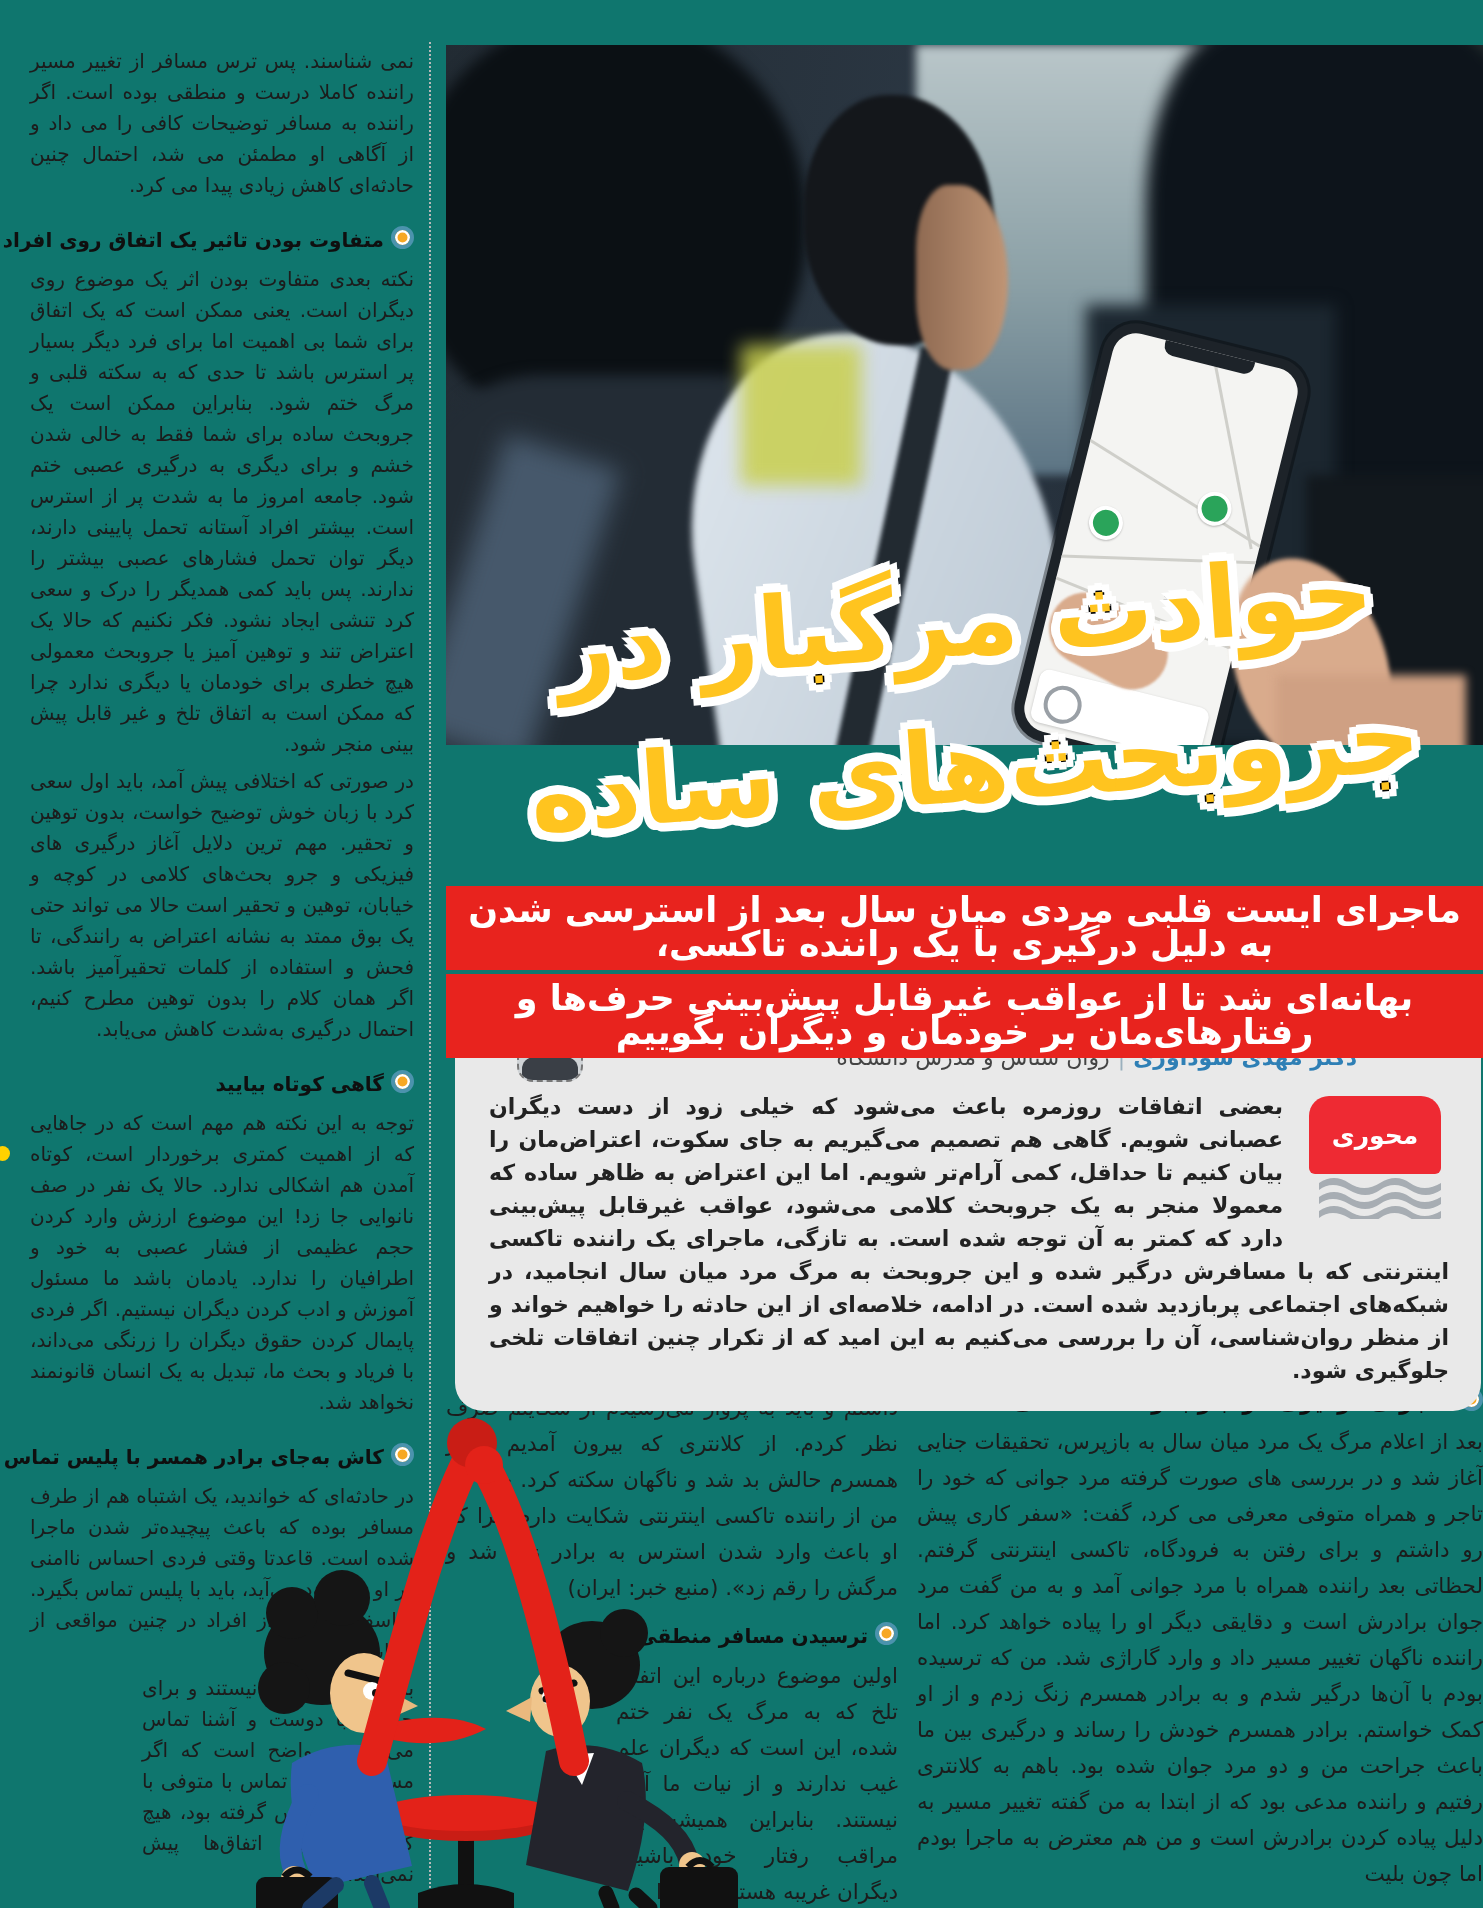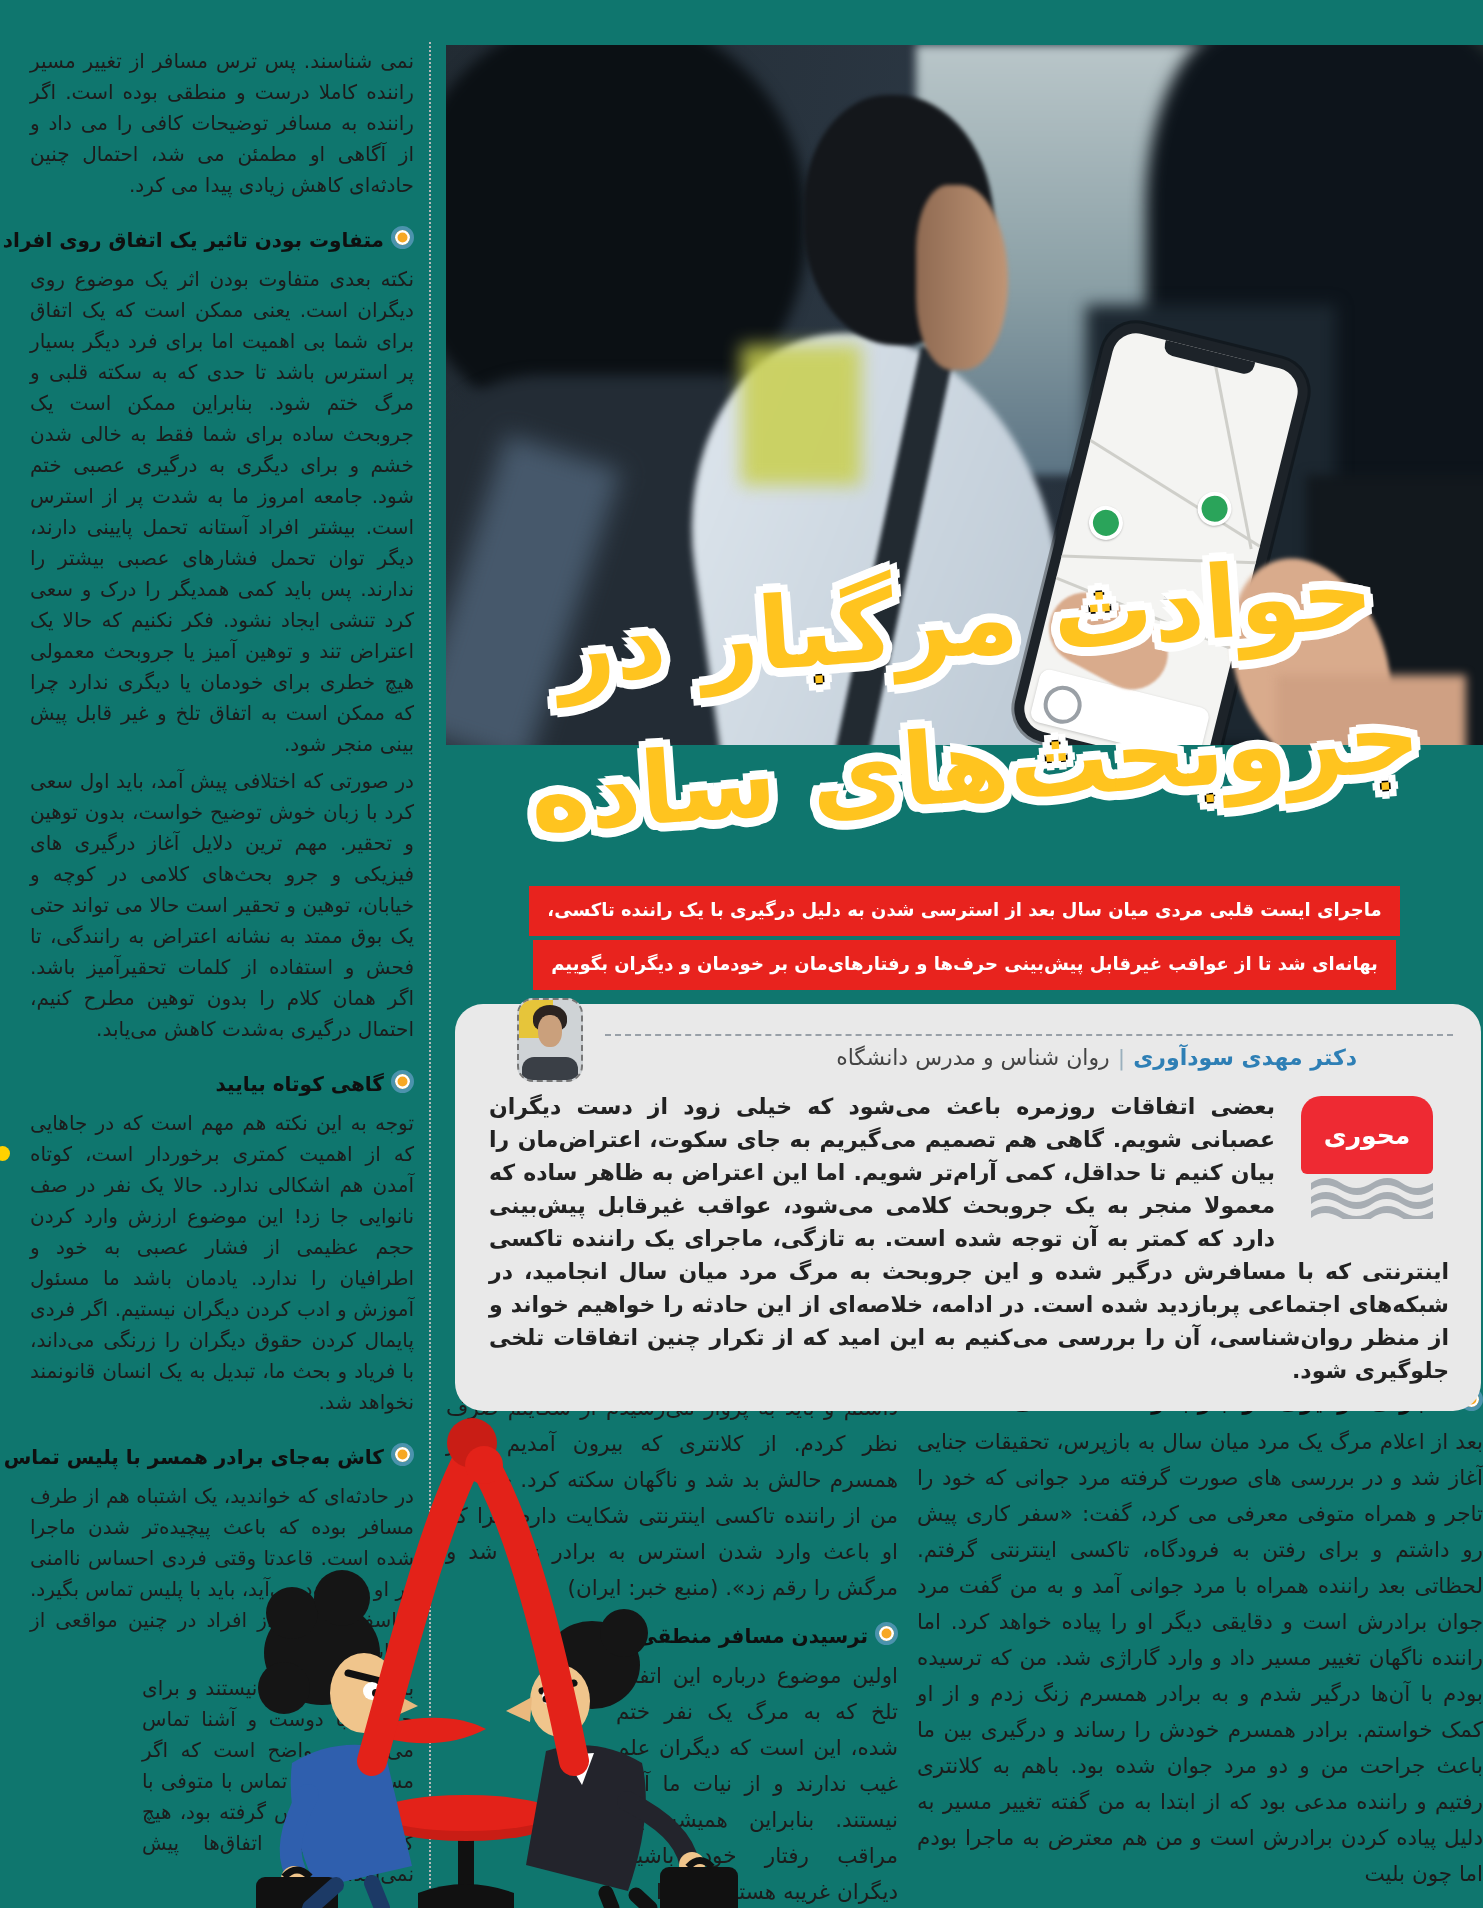--- a/index.html
+++ b/index.html
@@ -83,41 +83,41 @@
       letter-spacing:-2px;
       text-shadow:
         9px 0 0 #fff,-9px 0 0 #fff,0 9px 0 #fff,0 -9px 0 #fff,
         7px 7px 0 #fff,-7px 7px 0 #fff,7px -7px 0 #fff,-7px -7px 0 #fff,
         5px 0 0 #000,-5px 0 0 #000,0 5px 0 #000,0 -5px 0 #000,
         4px 4px 0 #000,-4px 4px 0 #000,4px -4px 0 #000,-4px -4px 0 #000,
         2px 5px 0 #000,-2px 5px 0 #000,2px -5px 0 #000,-2px -5px 0 #000;}
 
   
   .subtitle{left:446px;top:884px;width:1037px;text-align:center;z-index:7;}
-  .sub-line{display:inline-block;background:#e8231e;color:#fff;font-size:18px;font-weight:bold;
+  .sub-line{display:inline-block;background:#e8231e;color:#fff;font-size:35px;font-weight:bold;
             padding:7px 18px 9px 18px;margin:2px 0;line-height:34px;}
 
   
   .lead-box{left:455px;top:1004px;width:1026px;min-height:348px;background:#e9e9e9;
             border-radius:28px;z-index:2;}
   .byline-rule{position:absolute;top:30px;left:150px;right:28px;border-top:2px dashed #98a0a8;}
   .byline{position:absolute;top:40px;right:124px;font-size:22px;line-height:28px;}
   .byline-name{color:#2e7fb5;font-weight:bold;}
   .byline-sep{color:#9ab0bd;padding:0 8px;}
   .byline-role{color:#444;}
   .avatar{position:absolute;top:-6px;left:62px;width:62px;height:80px;border:2px dashed #777;
           border-radius:16px;overflow:hidden;background:#cfd3d6;}
   .avatar div{position:absolute;}
   .av-bg{left:0;top:0;width:34px;height:38px;background:#e6c53a;}
   .av-hair{left:14px;top:5px;width:34px;height:27px;background:#2b2320;border-radius:50% 50% 40% 40%;}
   .av-face{left:19px;top:15px;width:24px;height:32px;background:#caa07c;border-radius:45%;}
   .av-body{left:3px;bottom:-2px;width:56px;height:25px;background:#3a3f46;border-radius:12px 12px 0 0;}
   .lead-text{padding:86px 32px 24px 34px;text-align:justify;font-weight:bold;font-size:22px;
              line-height:33px;color:#222;}
-  .badge{float:right;width:132px;margin:6px 16px 10px 26px;}
+  .badge{float:right;width:132px;margin:6px 8px 10px 26px;}
   .badge-top{height:78px;background:#ee2a33;border-radius:20px 20px 6px 6px;display:flex;
              align-items:center;justify-content:center;color:#fff;font-weight:bold;font-size:25px;}
   .badge-waves{height:42px;margin-top:3px;}
 
   
   .col-head{font-weight:bold;font-size:23px;margin:0 0 10px 0;white-space:nowrap;color:#0f0f0f;}
   .col-body{font-size:21.5px;line-height:36px;text-align:justify;color:#1c1c1c;}
   .col-right{left:917px;top:1388px;width:566px;}
   .col-mid{left:446px;top:1390px;width:452px;}
   .mid-b{width:282px;margin-top:16px;}

